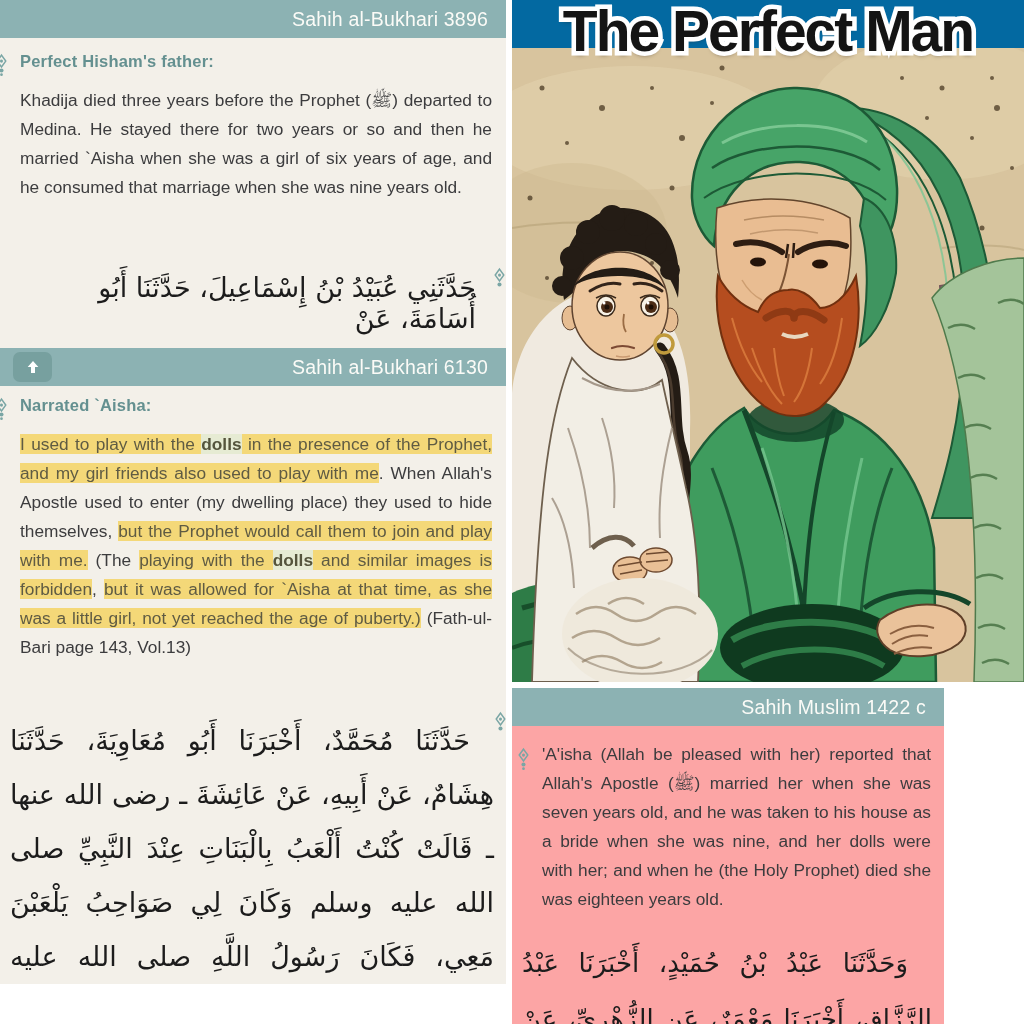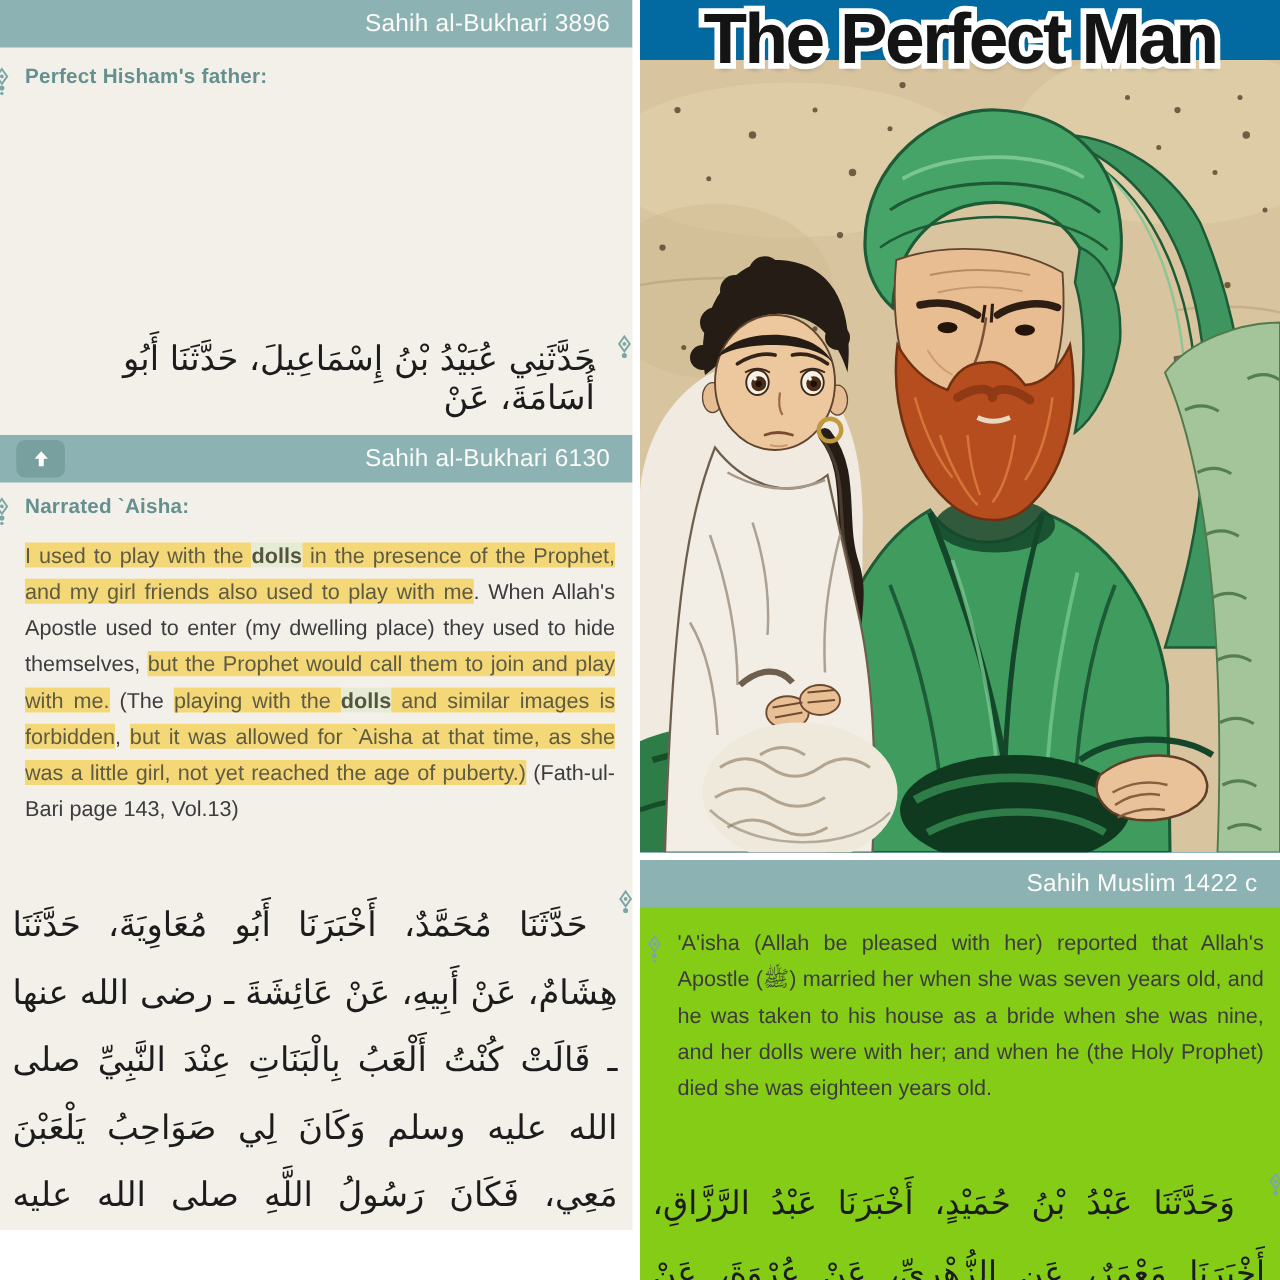--- a/index.html
+++ b/index.html
@@ -1,21 +1,21 @@
 <!DOCTYPE html>
 <html><head>
 <meta charset="utf-8">
 <style>
   html,body{margin:0;padding:0;background:#ffffff;}
   #canvas{position:relative;width:1024px;height:1024px;overflow:hidden;background:#ffffff;
           font-family:"Liberation Sans",sans-serif;}
   .col{position:absolute;overflow:hidden;}
   .left-col{left:0;top:0;width:506px;height:984px;background:#f3f0e9;}
   .right-top{left:512px;top:0;width:512px;height:682px;background:#0369a1;}
-  .right-bottom{left:512px;top:688px;width:512px;height:336px;background:#84cc16;}
+  .right-bottom{left:512px;top:688px;width:432px;height:336px;background:#fca5a5;}
 
   .bar{position:absolute;left:0;width:100%;height:38px;background:#8cb2b3;
        display:flex;align-items:center;justify-content:flex-end;box-sizing:border-box;padding:0 18px;}
   .bar-title{color:#fbfbf7;font-size:19.5px;letter-spacing:.2px;}
   .bar1{top:0;}
   .bar2{top:348px;align-items:center;}
   .bar3{top:0;}
   .up-btn{position:absolute;left:13px;top:4px;width:39px;height:30px;background:#77a09f;border:none;
           border-radius:7px;display:flex;align-items:center;justify-content:center;cursor:pointer;padding:0;}
   .up-btn svg{width:16px;height:16px;}
@@ -61,20 +61,21 @@
     </div>
 
     <svg class="orn" style="left:-7px;top:52px;" viewBox="0 0 20 28">
       <path d="M10 3 L15 10 L10 17 L5 10 Z" fill="none" stroke="currentColor" stroke-width="1.8"></path>
       <circle cx="10" cy="10" r="1.8" fill="currentColor"></circle>
       <circle cx="10" cy="21" r="2.4" fill="currentColor"></circle>
       <circle cx="10" cy="26" r="1.6" fill="currentColor"></circle>
     </svg>
     <h3 class="narr" style="top:52px;">Perfect Hisham's father:</h3>
 
+    <p class="en para1">Khadija died three years before the Prophet (ﷺ) departed to Medina. He stayed there for two years or so and then he married `Aisha when she was a girl of six years of age, and he consumed that marriage when she was nine years old.</p>
 
     <svg class="orn" style="left:491px;top:266px;" viewBox="0 0 20 28">
       <path d="M10 3 L15 10 L10 17 L5 10 Z" fill="none" stroke="currentColor" stroke-width="1.8"></path>
       <circle cx="10" cy="10" r="1.8" fill="currentColor"></circle>
       <circle cx="10" cy="21" r="2.4" fill="currentColor"></circle>
     </svg>
     <div class="ar ar1" dir="rtl" lang="ar">حَدَّثَنِي عُبَيْدُ بْنُ إِسْمَاعِيلَ، حَدَّثَنَا أَبُو أُسَامَةَ، عَنْ</div>
 
     <div class="bar bar2">
       <button class="up-btn">

